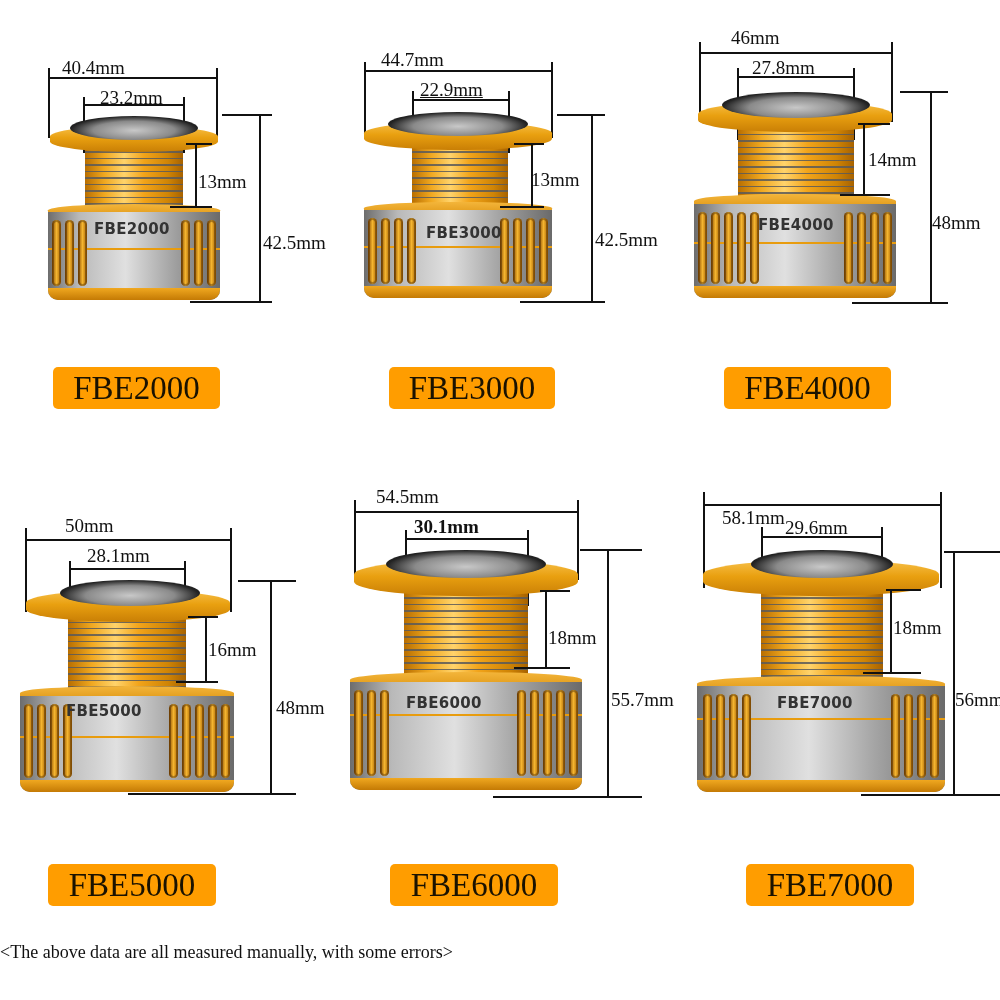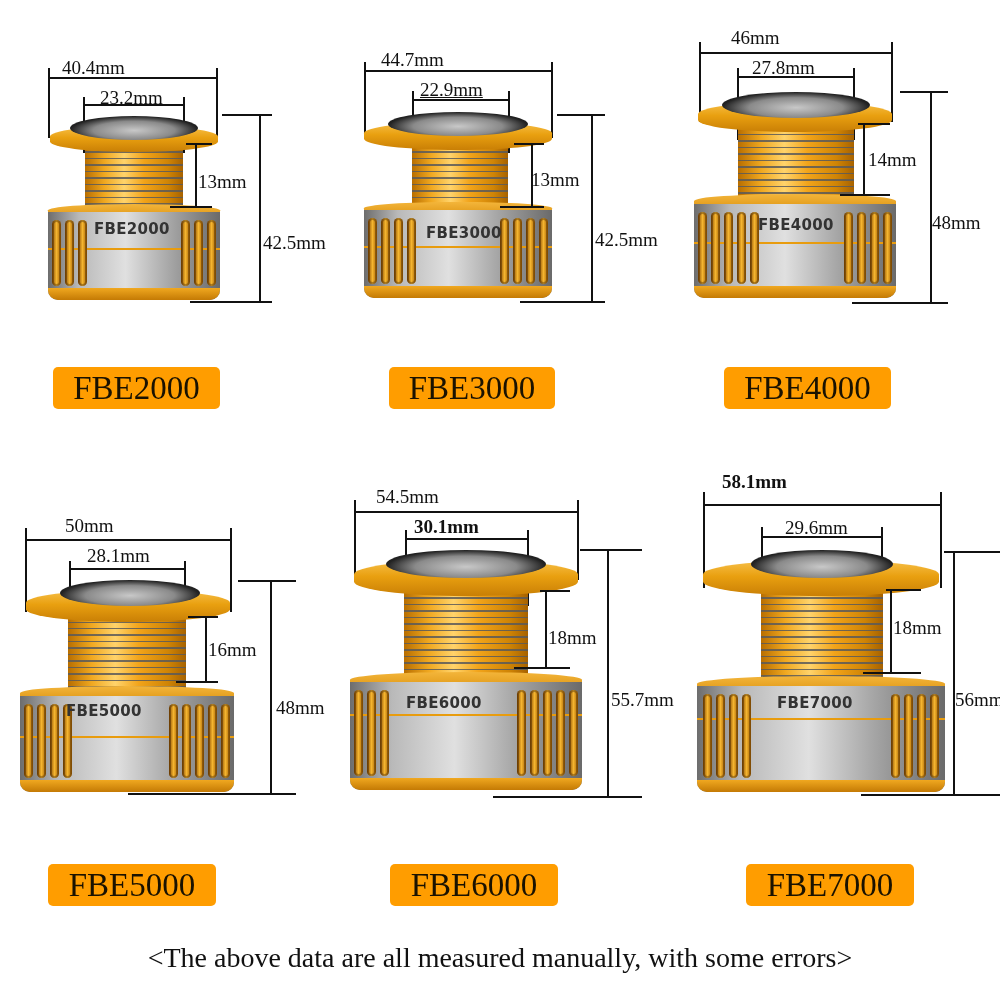--- a/index.html
+++ b/index.html
@@ -24,21 +24,21 @@
     background: linear-gradient(90deg, #6d6d6d 0%, #b9b9b9 18%, #e0e0e0 45%, #a8a8a8 70%, #6a6a6a 100%); overflow: hidden; }
   .skirt .band { position: absolute; left: 0; right: 0; height: 2px; background: #e89c0e; }
   .skirt .bottom { position: absolute; left: 0; right: 0; bottom: 0; height: 12px; background: linear-gradient(180deg, #f0a820, #c47a04); }
   .slots { position: absolute; top: 8px; bottom: 14px; display: flex; gap: 4px; }
   .slot { width: 9px; height: 100%; border-radius: 5px; background: linear-gradient(90deg, #8a4c00, #f4b530 50%, #a86200); box-shadow: inset 0 0 0 2px rgba(40,20,0,0.35); }
   .model-text { position: absolute; font-family: "DejaVu Sans", "Liberation Sans", sans-serif; font-weight: bold; font-size: 15px; color: #333; letter-spacing: 0.3px; }
 
   .badge { position: absolute; background: #ff9d00; border-radius: 5px; height: 42px; display: flex; align-items: center; justify-content: center;
     font-family: "Liberation Serif", "DejaVu Serif", serif; font-size: 33px; color: #1a1200; padding: 0 8px; }
 
-  .footer { position: absolute; left: 0; width: 1000px; top: 942px; text-align: center; font-family: "Liberation Serif", "DejaVu Serif", serif; font-size: 28px; color: #111; }
+  .footer { position: absolute; left: 0; width: 1000px; top: 942px; text-align: left; font-family: "Liberation Serif", "DejaVu Serif", serif; font-size: 18px; color: #111; }
 </style>
 </head>
 <body>
 
 <div class="cell">
 
   <span class="dim-text" style="left:62px;top:58px;">40.4mm</span>
   <div class="hline" style="left:48px;top:77px;width:170px;"></div>
   <div class="vline" style="left:48px;top:68px;height:70px;"></div>
   <div class="vline" style="left:216px;top:68px;height:70px;"></div>
@@ -251,21 +251,21 @@
   <div class="hline" style="left:514px;top:667px;width:56px;"></div>
   <span class="dim-text" style="left:548px;top:628px;">18mm</span>
   <div class="hline" style="left:580px;top:549px;width:62px;"></div>
   <div class="vline" style="left:607px;top:549px;height:248px;"></div>
   <div class="hline" style="left:493px;top:796px;width:149px;"></div>
   <span class="dim-text" style="left:611px;top:690px;">55.7mm</span>
   <div class="badge" style="left:390px;top:864px;width:168px;">FBE6000</div>
 </div>
 
 <div class="cell">
-  <span class="dim-text" style="left:722px;top:472px;font-weight:bold;">58.1mm</span>
+  <span class="dim-text" style="left:722px;top:508px;">58.1mm</span>
   <div class="hline" style="left:703px;top:504px;width:239px;"></div>
   <div class="vline" style="left:703px;top:492px;height:96px;"></div>
   <div class="vline" style="left:940px;top:492px;height:96px;"></div>
   <span class="dim-text" style="left:785px;top:518px;">29.6mm</span>
   <div class="hline" style="left:761px;top:536px;width:122px;"></div>
   <div class="vline" style="left:761px;top:527px;height:92px;"></div>
   <div class="vline" style="left:881px;top:527px;height:92px;"></div>
   <div class="spool" style="left:697px;top:546px;width:248px;height:250px;">
     <div class="arbor" style="left:64px;top:40px;width:122px;height:112px;"></div>
     <div class="rim" style="left:6px;top:14px;width:236px;height:36px;"></div>

